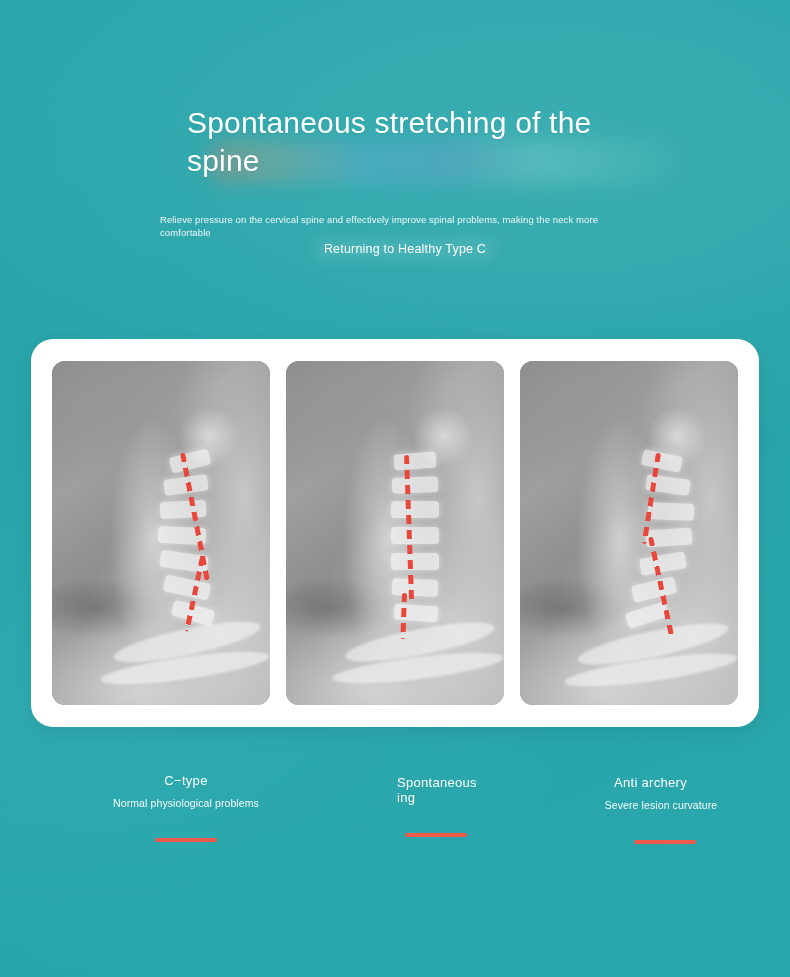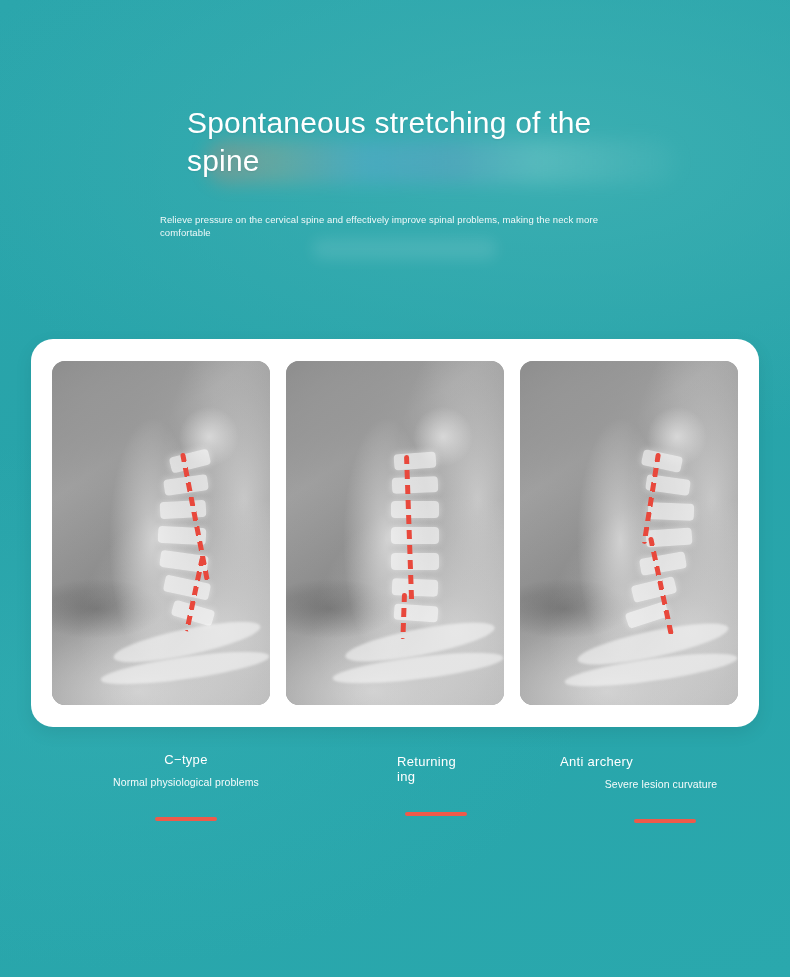--- a/index.html
+++ b/index.html
@@ -164,21 +164,21 @@
       #e8483c 9px,
       rgba(0,0,0,0) 9px,
       rgba(0,0,0,0) 15px);
     border-radius: 3px;
   }
 
   
   .captions {
     position: absolute;
     left: 31px;
-    top: 738px;
+    top: 759px;
     width: 728px;
     height: 160px;
   }
   .cap {
     position: absolute;
     text-align: center;
     color: #ffffff;
   }
   .cap-title {
     font-size: 13px;
@@ -196,35 +196,36 @@
     width: 62px;
     height: 4px;
     background: #ef5a4a;
     border-radius: 2px;
     margin: 28px auto 0 auto;
   }
   .cap-1 { left: 0px;   top: 14px;  width: 310px; }
   .cap-2 { left: 250px; top: 16px;  width: 310px; }
   .cap-3 { left: 475px; top: 16px;  width: 310px; }
   .cap-2 .cap-title { width: 80px; text-align: left; margin-left: 116px; }
-  .cap-3 .cap-title { width: 80px; text-align: left; margin-left: 54px; }
+  .cap-3 .cap-title { width: 80px; text-align: left; margin-left: 108px; }
   .cap-1 .cap-bar { margin-left: 124px; }
   .cap-2 .cap-bar { margin-left: 124px; }
   .cap-3 .cap-bar { margin-left: 128px; }
 </style>
 </head>
 <body>
 
 <div class="page">
 
   <div class="hero">
     <div class="hero-ghost"></div>
     <div class="hero-title">Spontaneous stretching of the spine</div>
     <div class="hero-sub">Relieve pressure on the cervical spine and effectively improve spinal problems, making the neck more comfortable</div>
     <div class="hero-tagline-glow"></div>
+    <div class="hero-tagline">Returning to Healthy Type C</div>
   </div>
 
   <div class="card">
     <div class="panels">
 
       <div class="panel">
         <div class="xray"></div>
         <div class="vert" style="left:118px; top:92px;  width:40px; height:16px; transform:rotate(-14deg);"></div>
         <div class="vert" style="left:112px; top:116px; width:44px; height:16px; transform:rotate(-8deg);"></div>
         <div class="vert" style="left:108px; top:140px; width:46px; height:17px; transform:rotate(-3deg);"></div>
@@ -273,21 +274,21 @@
 
   <div class="captions">
 
     <div class="cap cap-1">
       <div class="cap-title">C−type</div>
       <div class="cap-desc">Normal physiological problems</div>
       <div class="cap-bar"></div>
     </div>
 
     <div class="cap cap-2">
-      <div class="cap-title">Returning ing</div>
+      <div class="cap-title">Spontaneous ing</div>
       <div class="cap-bar"></div>
     </div>
 
     <div class="cap cap-3">
       <div class="cap-title">Anti archery</div>
       <div class="cap-desc">Severe lesion curvature</div>
       <div class="cap-bar"></div>
     </div>
 
   </div>

